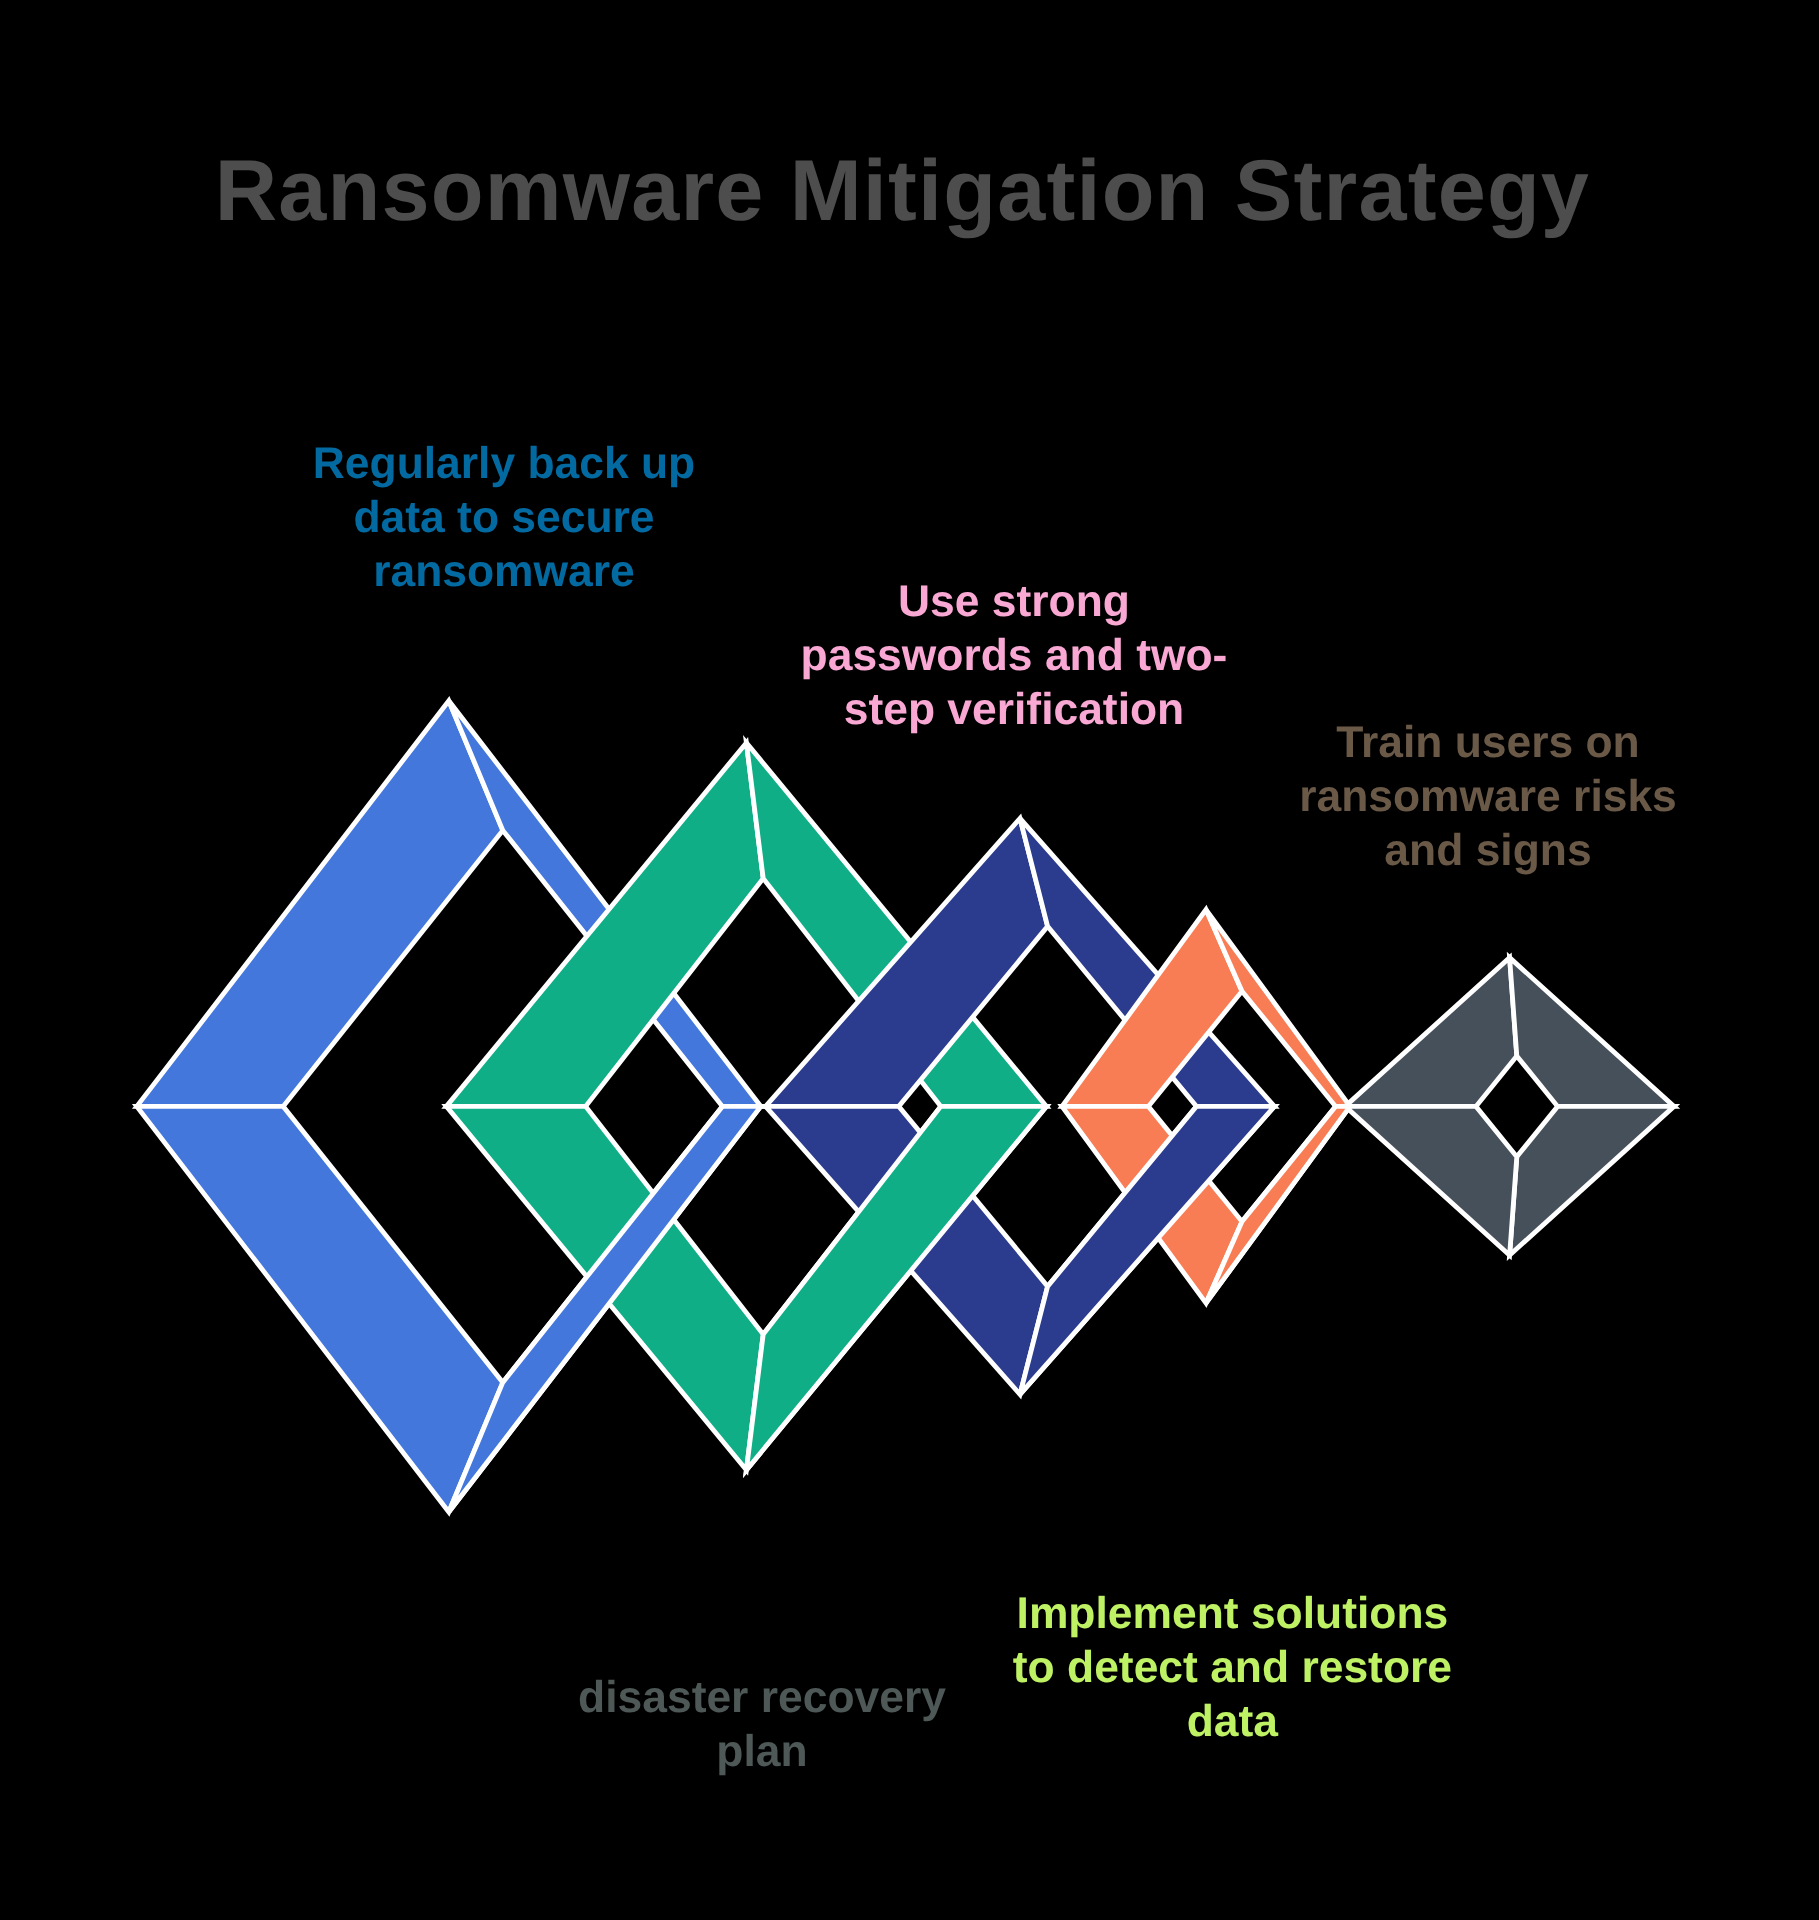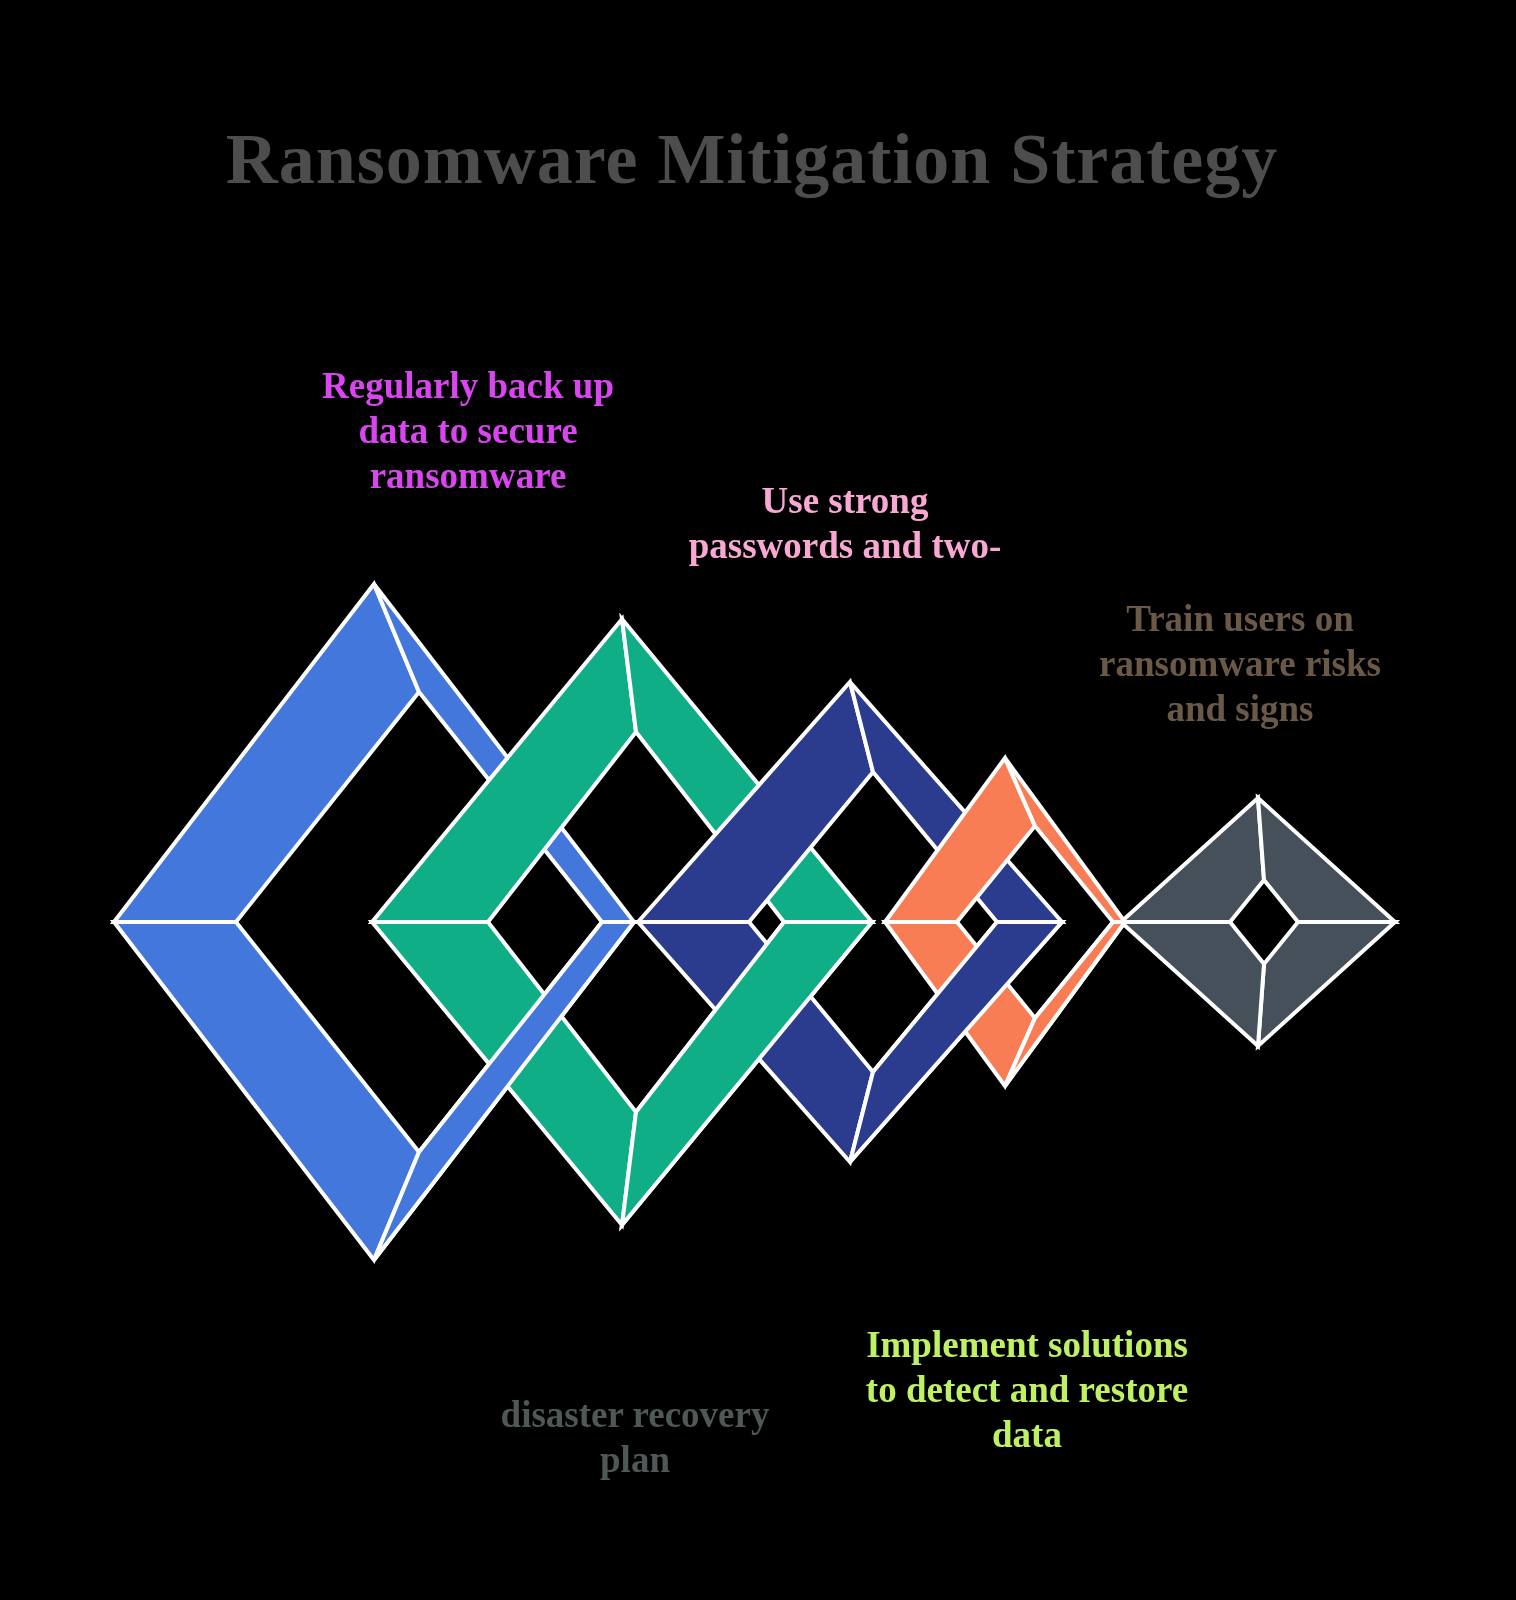--- a/index.html
+++ b/index.html
@@ -1,21 +1,21 @@
 <!DOCTYPE html>
 <html><head>
 <meta charset="utf-8">
 <style>
   html,body{margin:0;padding:0;background:#000;}
   .stage{
     position:relative;
     width:1516px;height:1573px;
     background:#000;
     overflow:hidden;
-    font-family:Liberation Serif, serif;
+    font-family:Liberation Sans, sans-serif;
   }
   .title{
     position:absolute;
     left:752px; top:118px;
     transform:translateX(-50%);
     font-size:72px;
     font-weight:700;
     white-space:nowrap;
     letter-spacing:1px;
   }
@@ -76,29 +76,30 @@
         <polygon points="1258,798 1395,922 1298,922 1264,880" fill="#46505A" stroke="#ffffff" stroke-width="4" stroke-linejoin="miter"></polygon>
         <polygon points="1395,922 1258,1046 1264,964 1298,922" fill="#46505A" stroke="#ffffff" stroke-width="4" stroke-linejoin="miter"></polygon>
         <polygon points="1258,1046 1121,922 1230,922 1264,964" fill="#46505A" stroke="#ffffff" stroke-width="4" stroke-linejoin="miter"></polygon>
       </g>
       <polygon points="634,922 374,1260 419,1152 602,922" fill="#4377DC" stroke="#ffffff" stroke-width="4" stroke-linejoin="miter"></polygon>
       <polygon points="872,922 622,1225 636,1112 784,922" fill="#0FAE87" stroke="#ffffff" stroke-width="4" stroke-linejoin="miter"></polygon>
       <polygon points="1062,922 850,1162 873,1072 997,922" fill="#2B3B8D" stroke="#ffffff" stroke-width="4" stroke-linejoin="miter"></polygon>
       <polygon points="1125,922 1005,1086 1035,1018 1113,922" fill="#F87D55" stroke="#ffffff" stroke-width="4" stroke-linejoin="miter"></polygon>
     </svg>
 
-  <div class="step-label label-backup" style="color: #d946ef; margin-left: 48px;">
+  <div class="step-label label-backup" style="color: #0369a1;">
     <span>Regularly back up</span>
     <span>data to secure</span>
     <span>ransomware</span>
   </div>
 
   <div class="step-label label-passwords" style="color: #f9a8d4;">
     <span>Use strong</span>
     <span>passwords and two-</span>
+    <span>step verification</span>
   </div>
 
   <div class="step-label label-training" style="color: rgb(106, 89, 71);">
     <span>Train users on</span>
     <span>ransomware risks</span>
     <span>and signs</span>
   </div>
 
   <div class="step-label label-recovery" style="color: rgb(78, 88, 86);">
     <span>disaster recovery</span>

